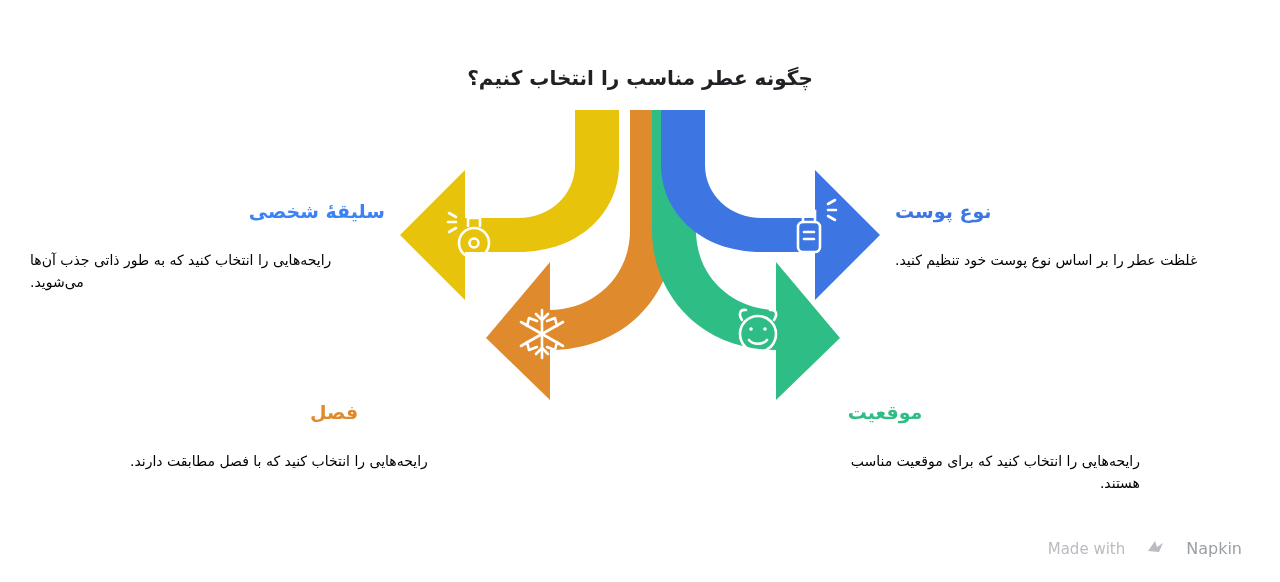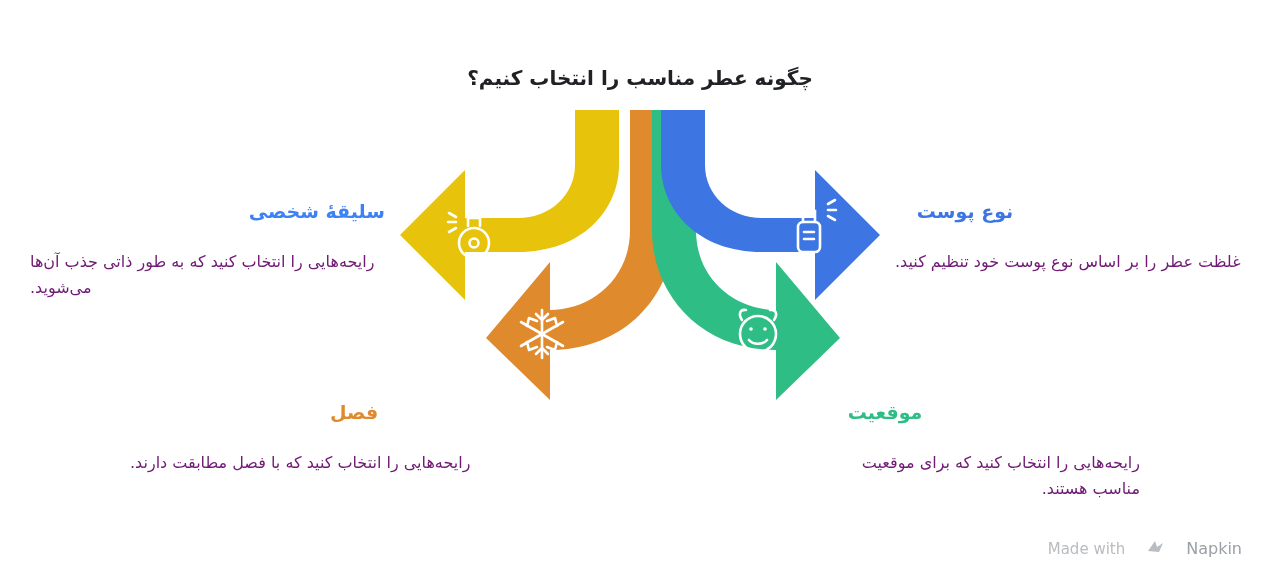--- a/index.html
+++ b/index.html
@@ -37,22 +37,22 @@
 
   .label {
     position: absolute;
     font-size: 19px;
     font-weight: bold;
     direction: rtl;
     white-space: nowrap;
   }
   .desc {
     position: absolute;
-    font-size: 16px;
-    color: #701a75;
+    font-size: 14px;
+    color: #000000;
     line-height: 1.6;
     direction: rtl;
   }
 
   
   #label-personal-taste {
     top: 200px;
     left: 250px;
     width: 135px;
     text-align: left;
@@ -63,34 +63,34 @@
     left: 30px;
     width: 355px;
     text-align: left;
   }
 
   
   #label-skin-type {
     top: 200px;
     left: 895px;
     width: 140px;
-    text-align: center;
+    text-align: left;
     color: #3d76e3;
   }
   #desc-skin-type {
     top: 249px;
     left: 895px;
     width: 355px;
     text-align: left;
   }
 
   
   #label-season {
     top: 401px;
-    left: 330px;
+    left: 310px;
     width: 155px;
     text-align: left;
     color: #e08a2e;
   }
   #desc-season {
     top: 450px;
     left: 130px;
     width: 355px;
     text-align: left;
   }

